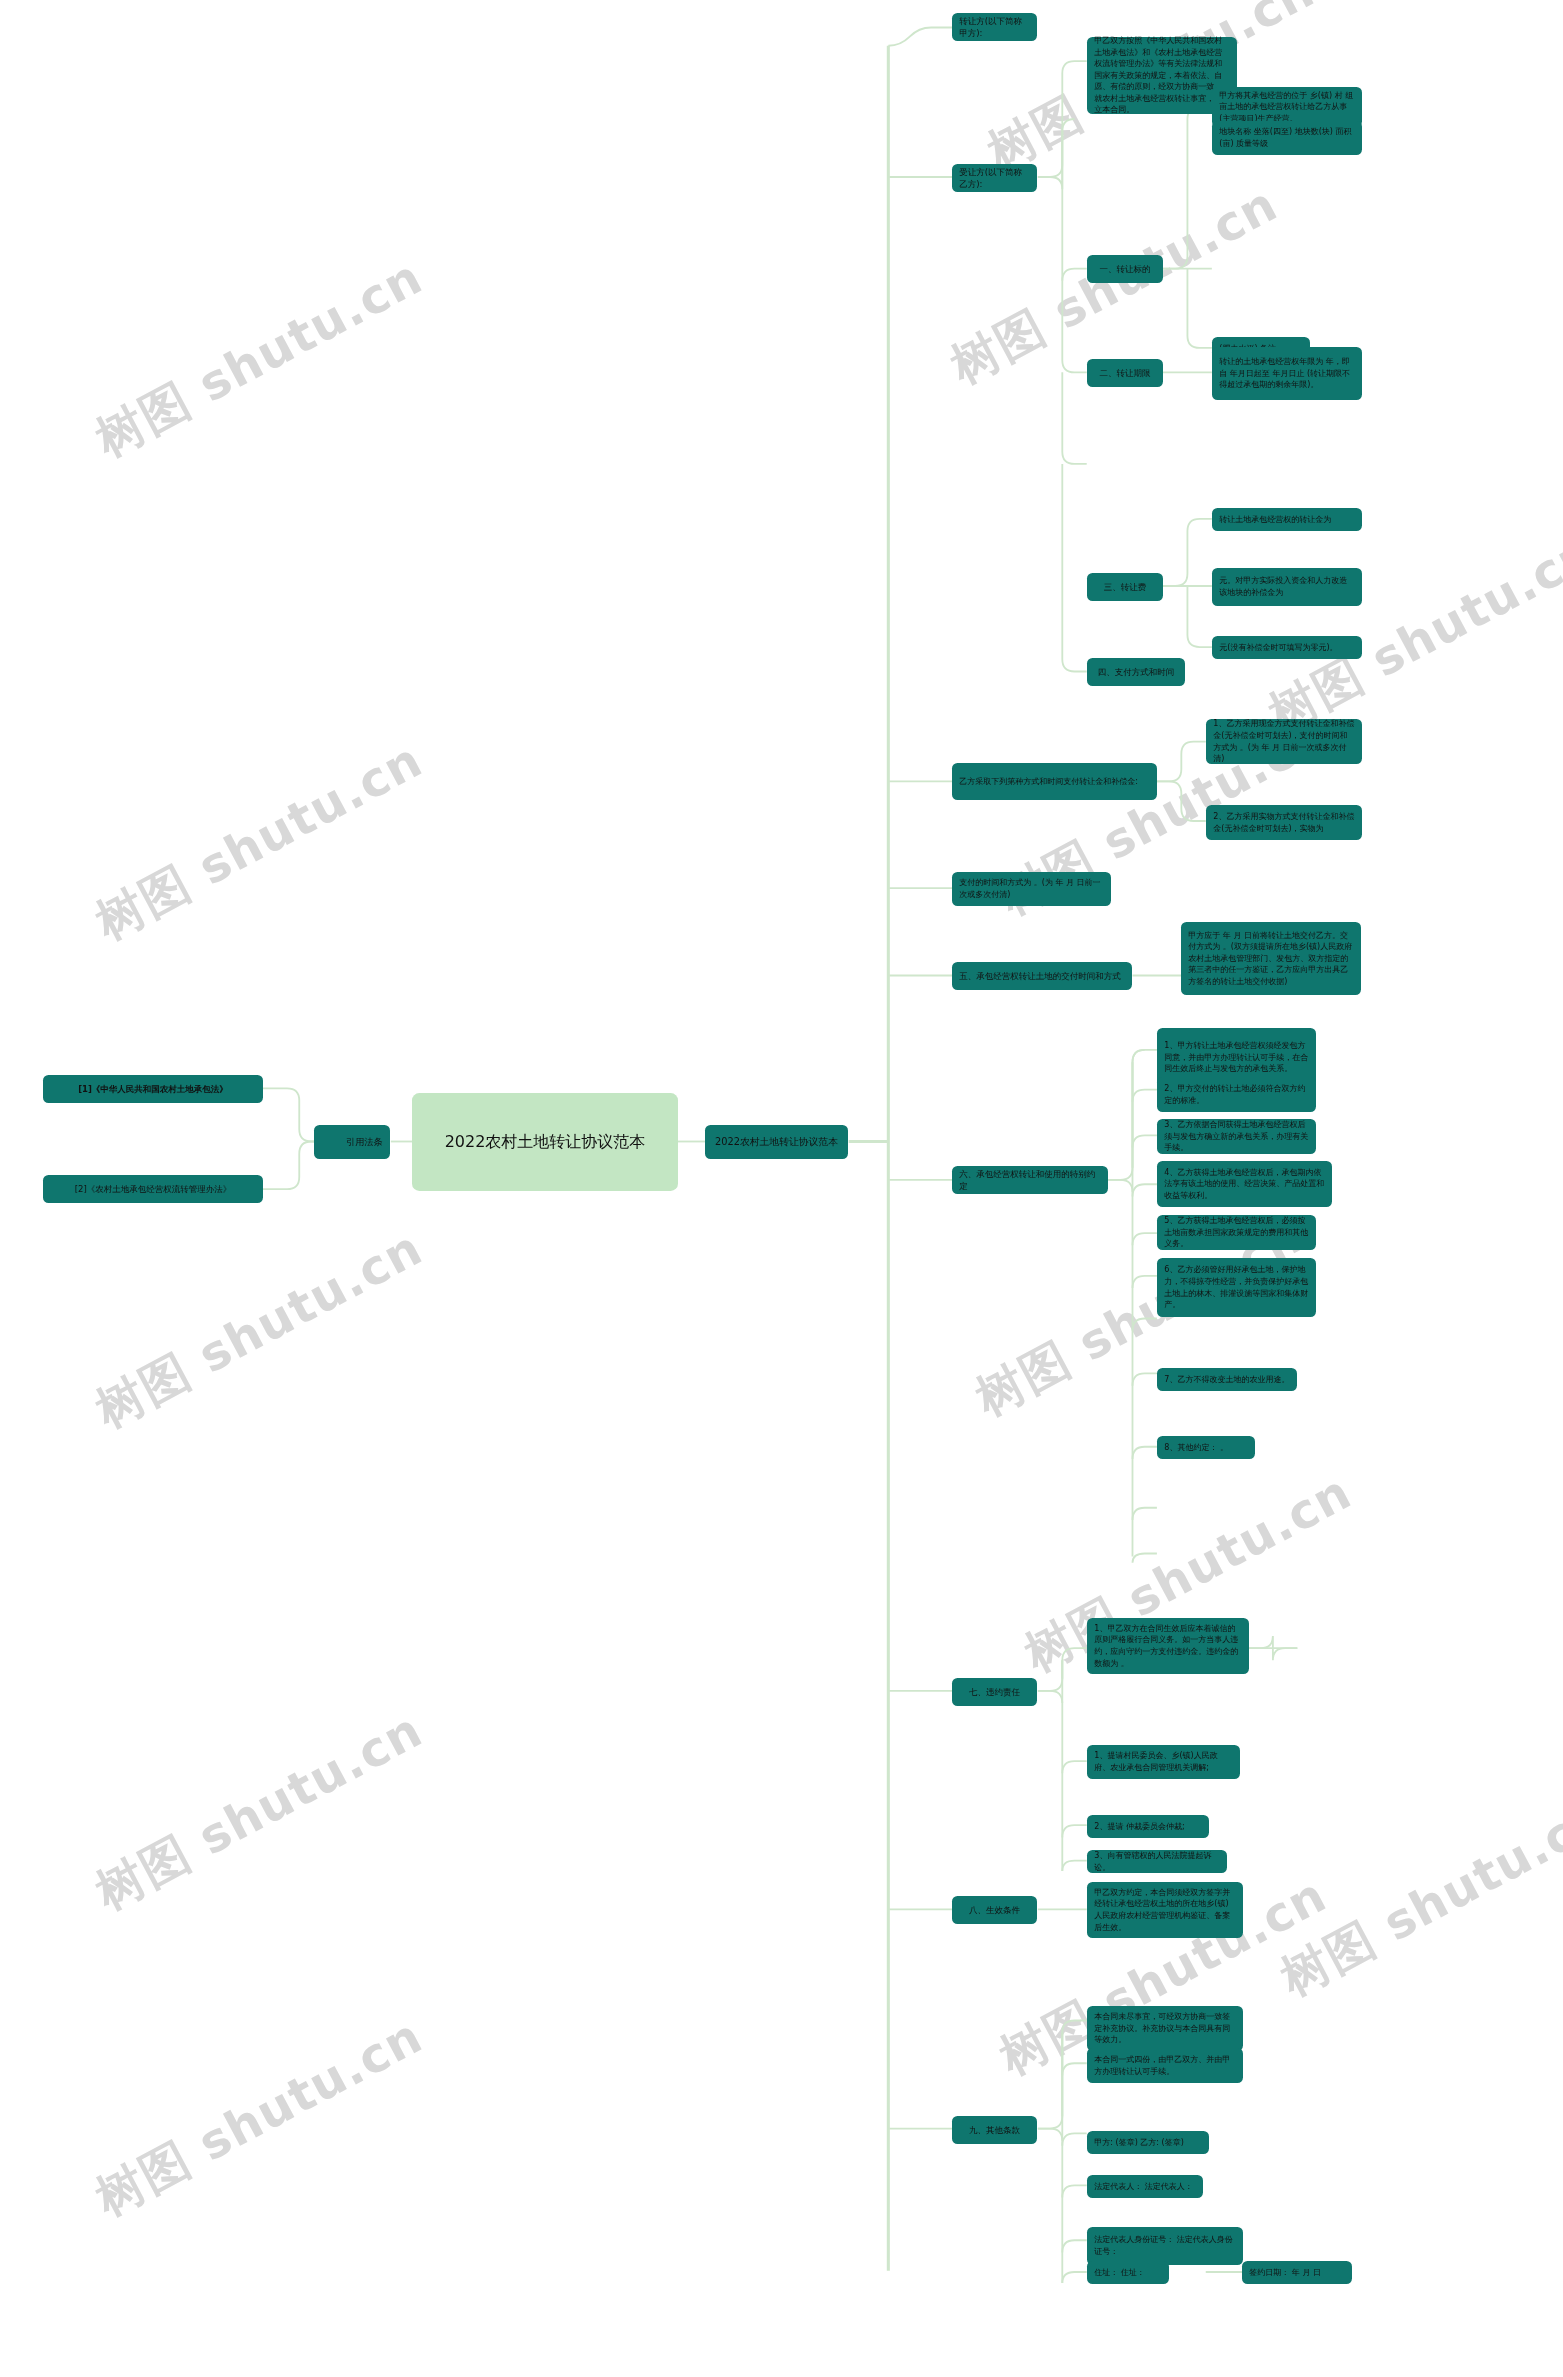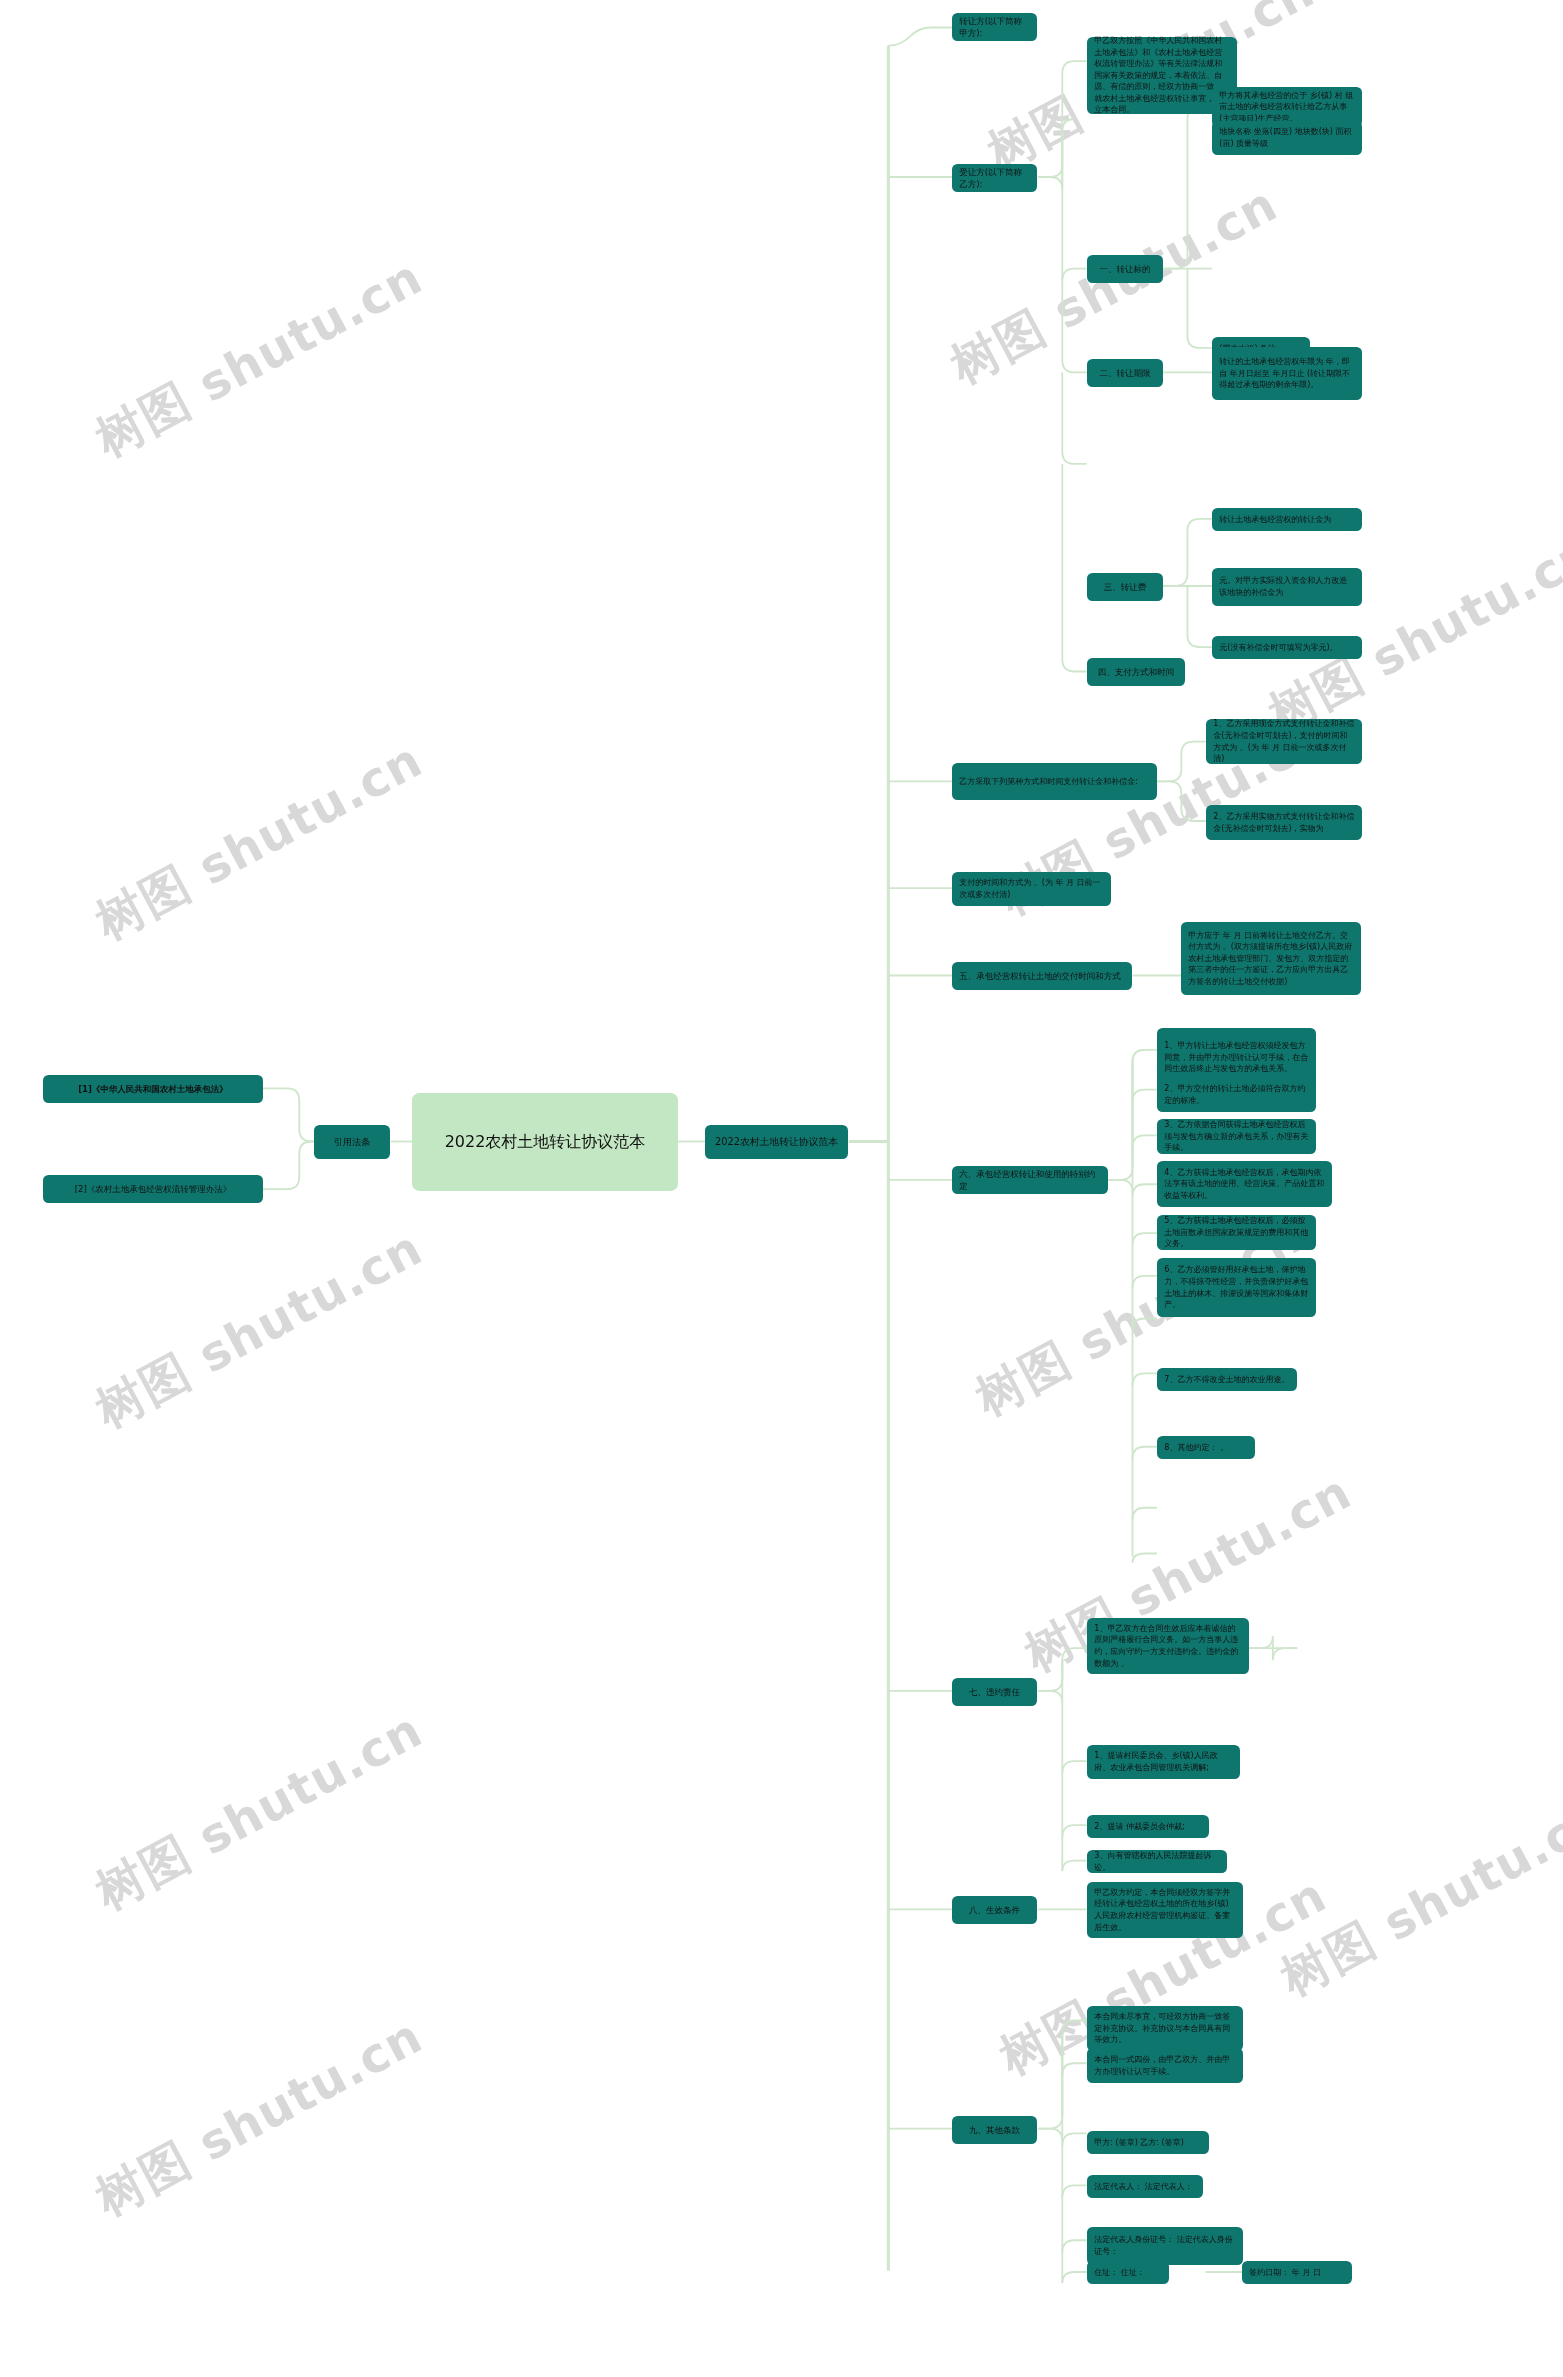--- a/index.html
+++ b/index.html
@@ -147,21 +147,21 @@
 
     <path d="M1975 3722 H2035"></path>
   </svg>
 
   <div class="node f14" style="left:43px;top:1075px;width:220px;height:28px;font-weight:bold;">
       <span class="center">[1]《中华人民共和国农村土地承包法》</span>
     </div>
   <div class="node f14" style="left:43px;top:1175px;width:220px;height:28px;">
       <span class="center">[2]《农村土地承包经营权流转管理办法》</span>
     </div>
-  <div class="node f15 center" style="left:314px;top:1125px;width:76px;height:34px;">
+  <div class="node f15 center" style="left:314px;top:1125px;width:76px;height:34px;text-align:right;">
       <span>引用法条</span>
     </div>
 
   <div class="node root" style="left:412px;top:1093px;width:266px;height:98px;">
       <span>2022农村土地转让协议范本</span>
     </div>
 
   <div class="node f16 center" style="left:705px;top:1125px;width:143px;height:34px;">
       <span>2022农村土地转让协议范本</span>
     </div>

